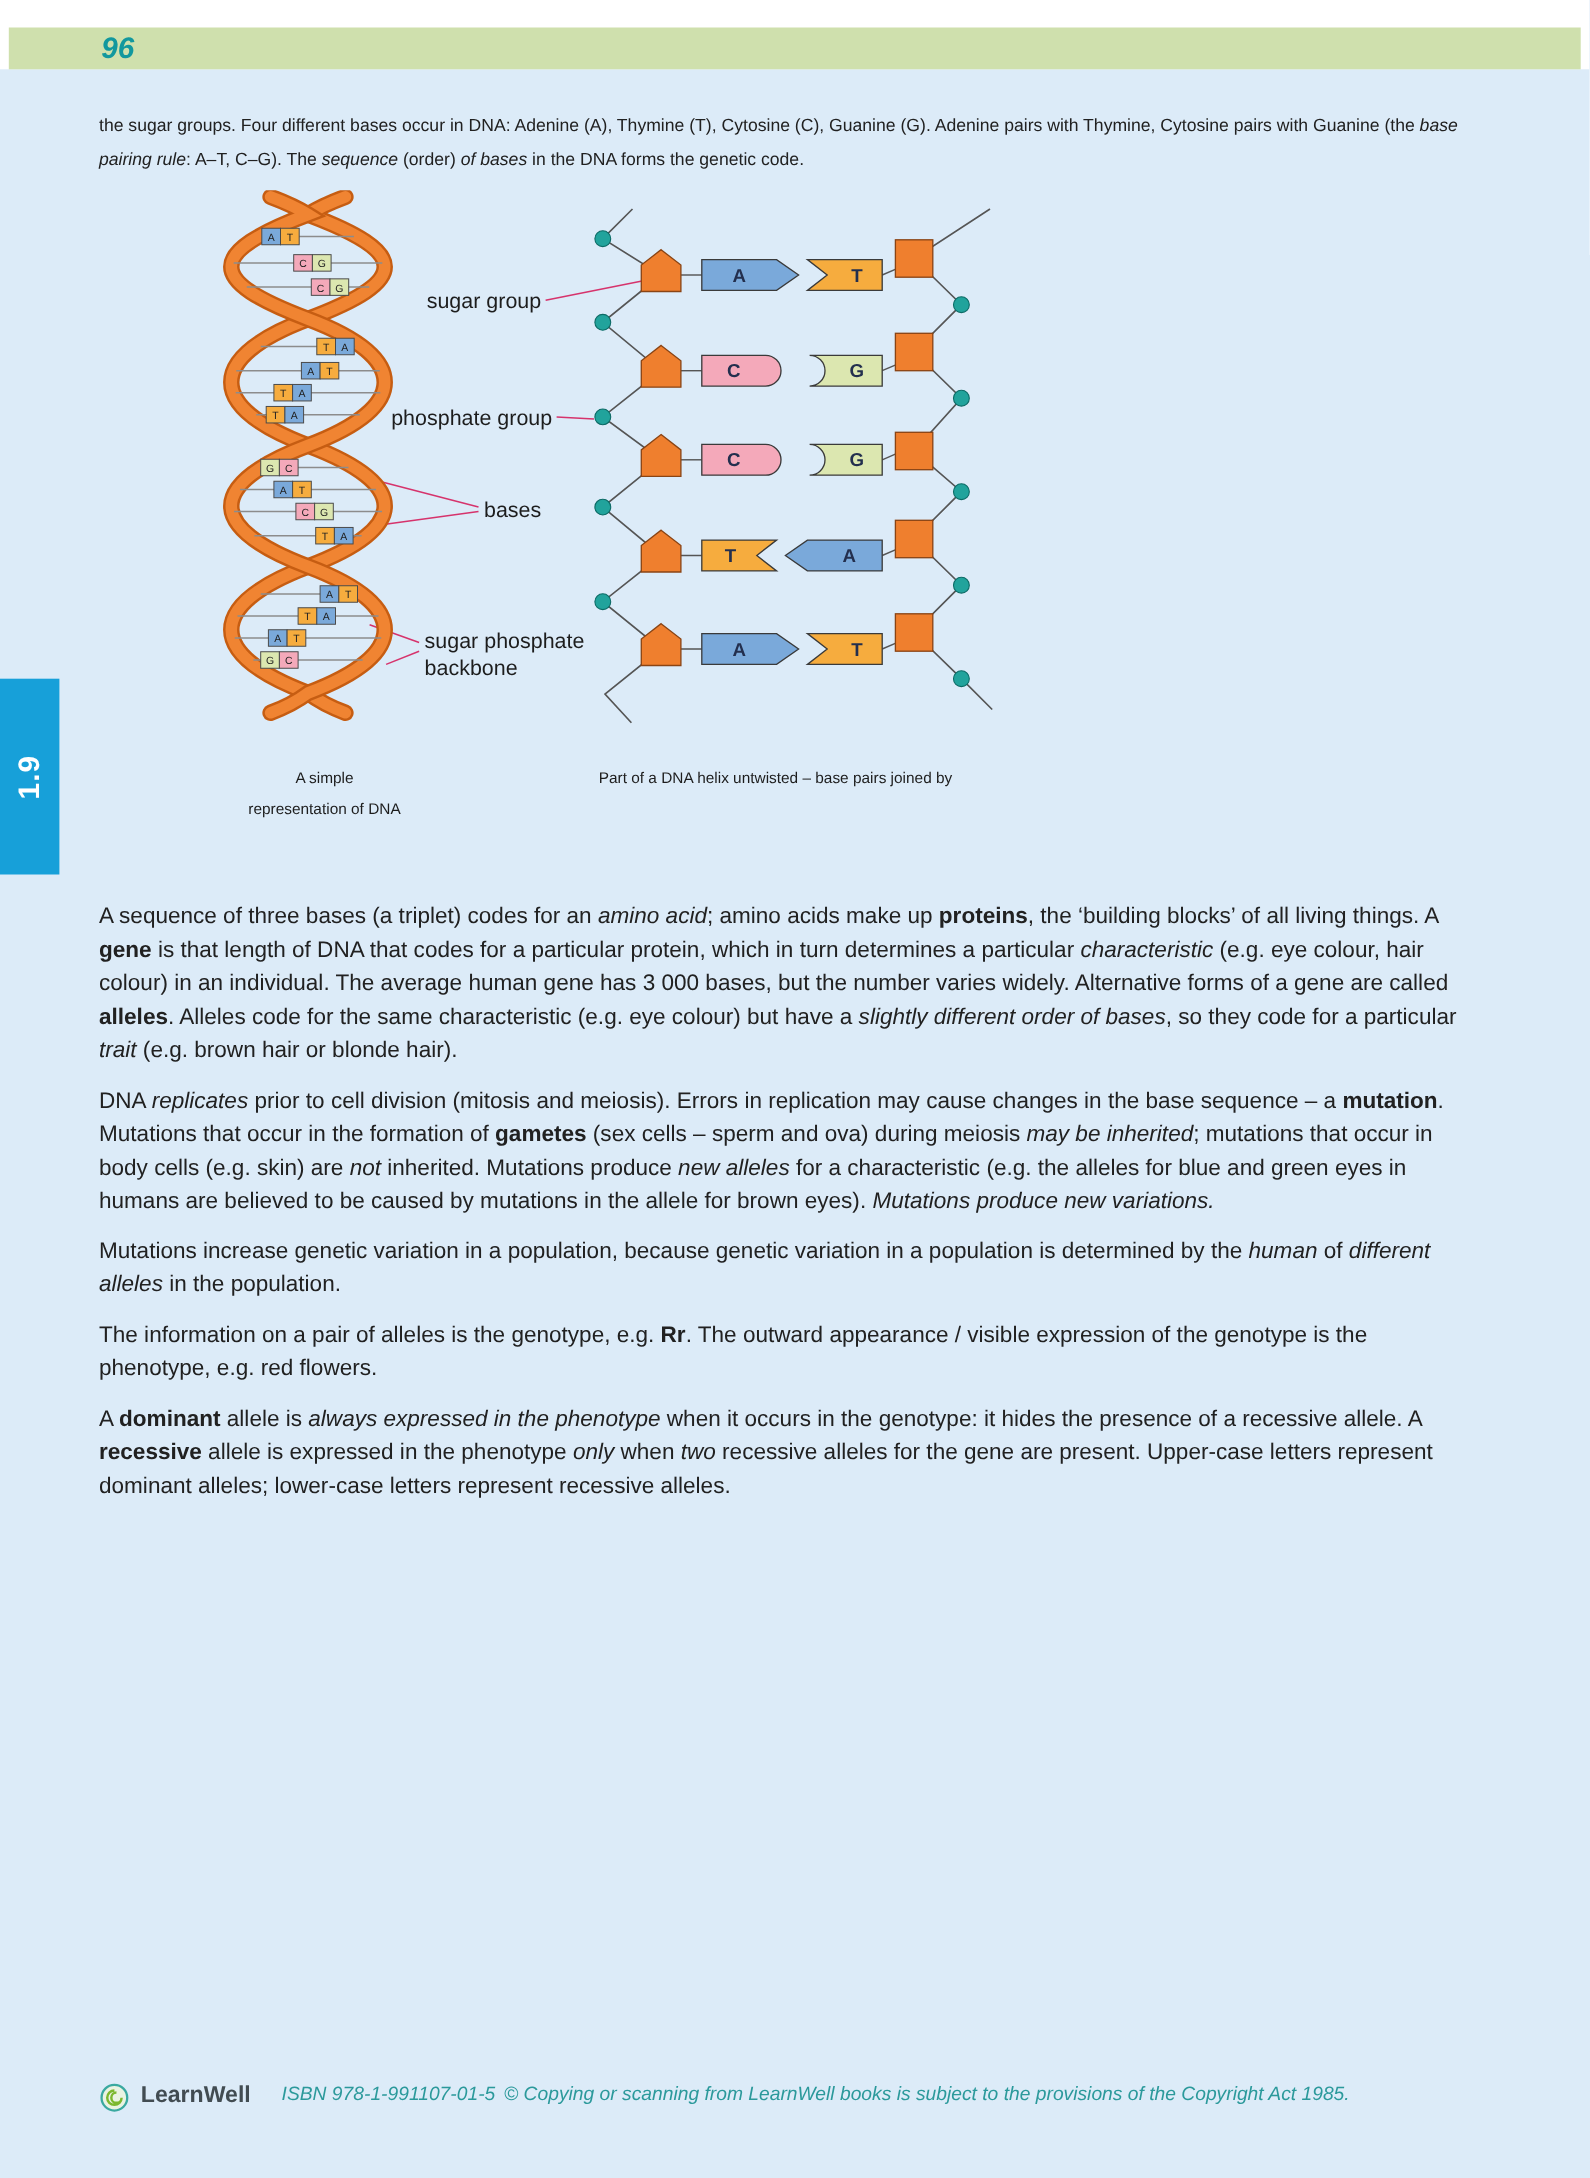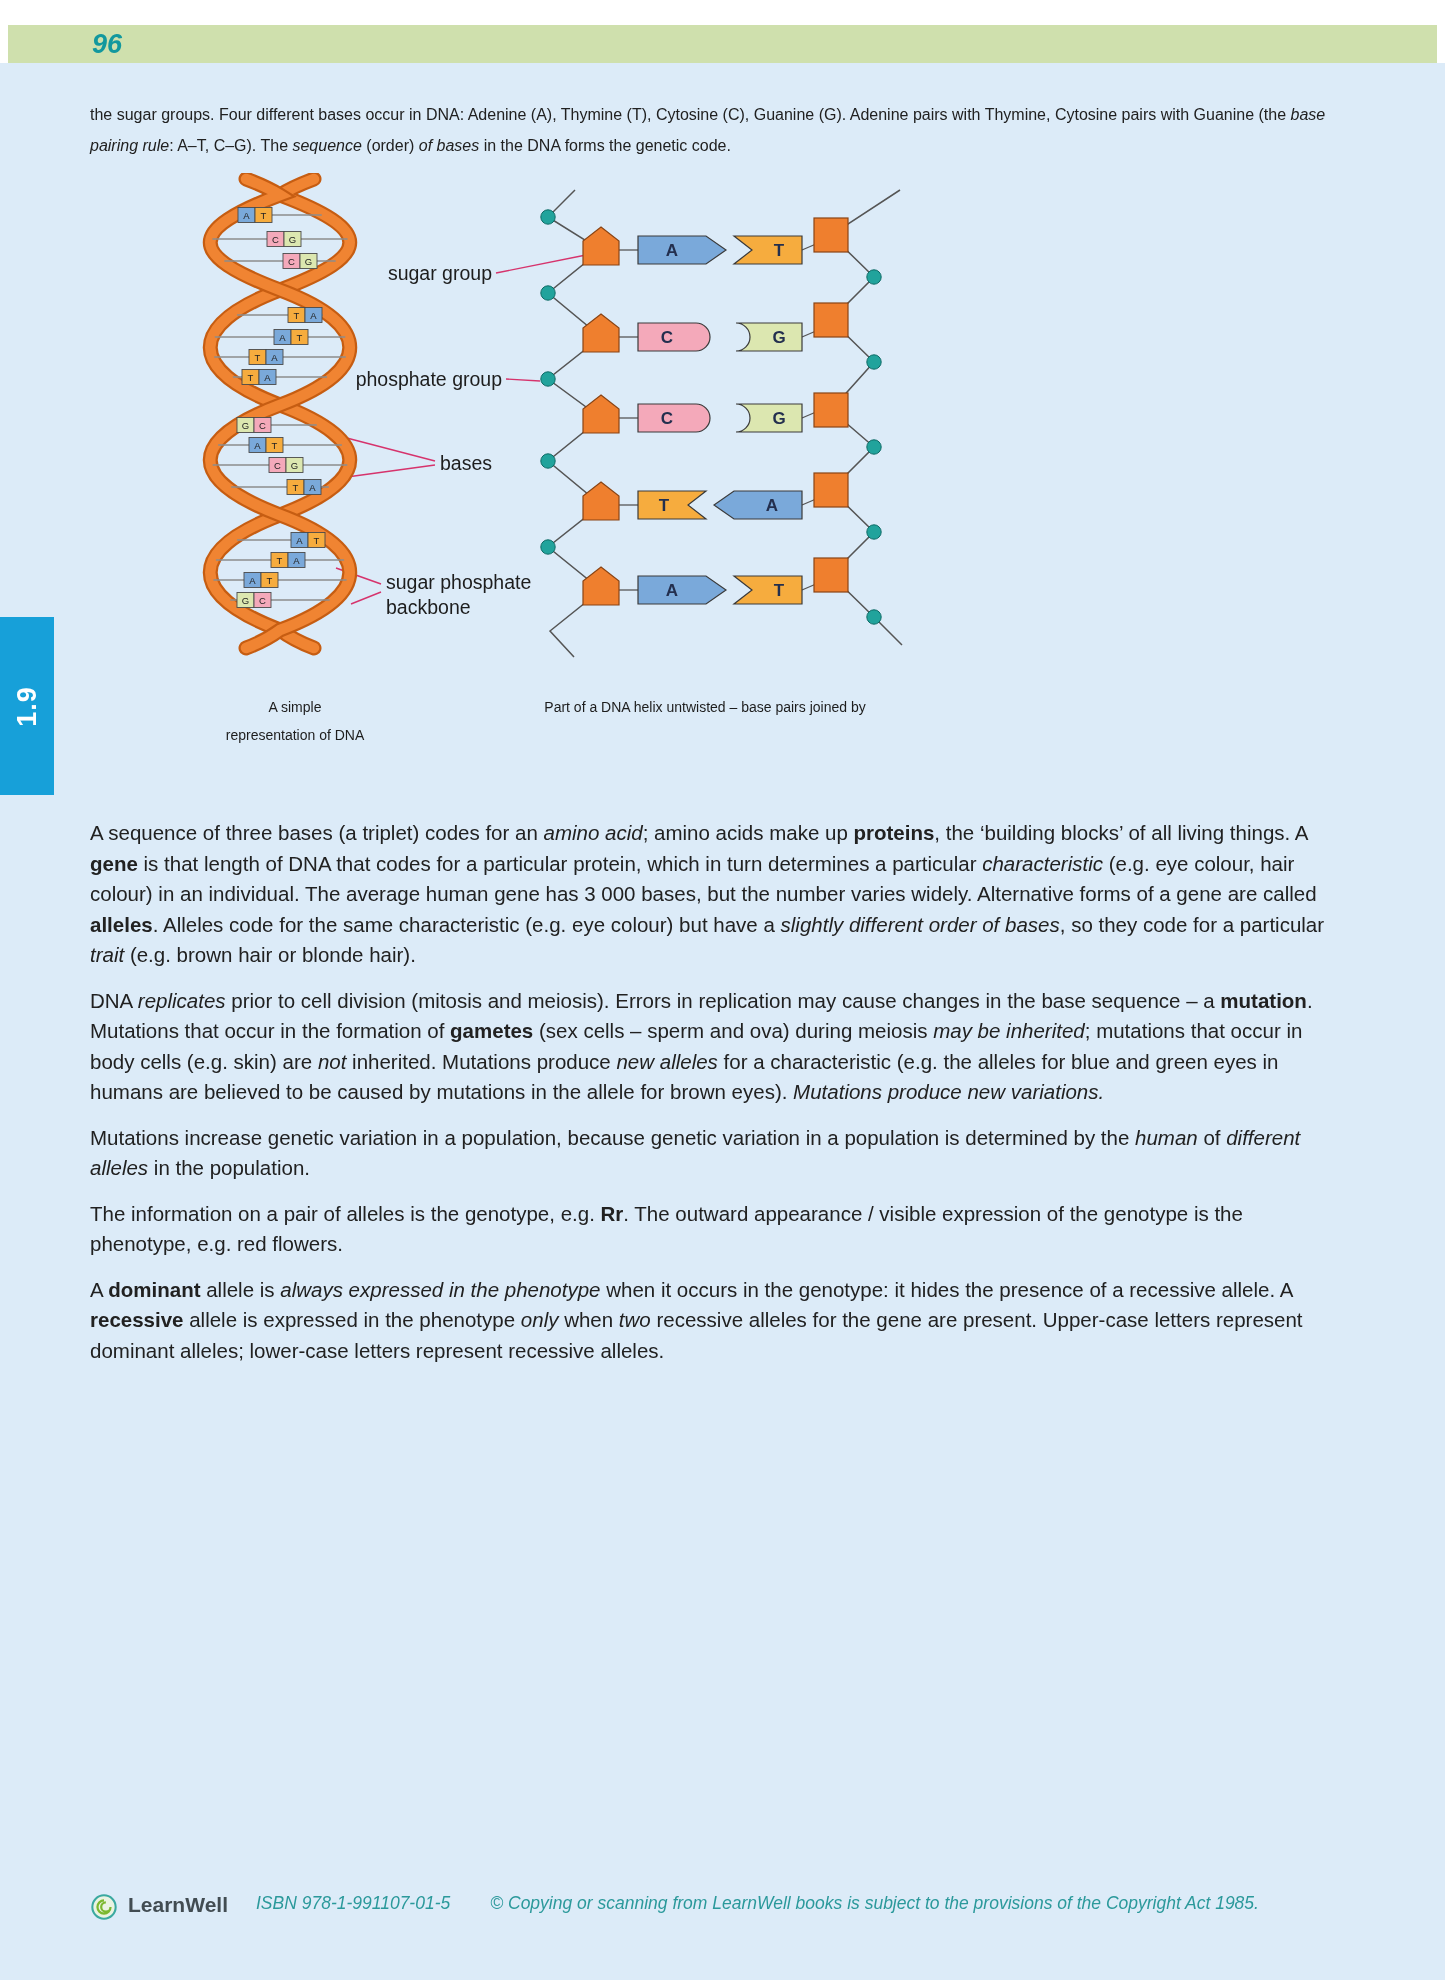--- a/index.html
+++ b/index.html
@@ -24,21 +24,21 @@
   .body-text p{margin:0 17px 15px 0;}
   .diagram-wrap{position:absolute;left:150px;top:173px;width:820px;height:492px;}
   #dna-svg text{font-family:"Liberation Sans",sans-serif;}
   .dlabel{font-size:19.5px;fill:#1d1d1d;}
   .leader{stroke:var(--accent_line);stroke-width:1.4;}
   .cap{position:absolute;text-align:center;font-size:14px;line-height:28px;color:#1d1d1d;}
   .cap1{left:160px;top:693px;width:270px;}
   .cap2{left:455px;top:693px;width:500px;}
   .footer{position:absolute;left:90px;top:1893px;width:1268px;display:flex;align-items:flex-start;}
   .brand{font-weight:bold;font-size:21px;color:#424c52;margin-left:10px;}
-  .footer-meta{font-style:italic;font-size:17.5px;color:var(--footer_text);margin-left:28px;display:flex;gap:40px;white-space:nowrap;}
+  .footer-meta{font-style:italic;font-size:17.5px;color:var(--footer_text);margin-left:28px;display:flex;gap:8px;white-space:nowrap;}
   b{font-weight:bold;} i{font-style:italic;}
 </style>
 </head>
 <body>
 
 <div class="blue-bg"></div>
 
 <div class="header-bar">
   <span class="page-num">96</span>
 </div>

